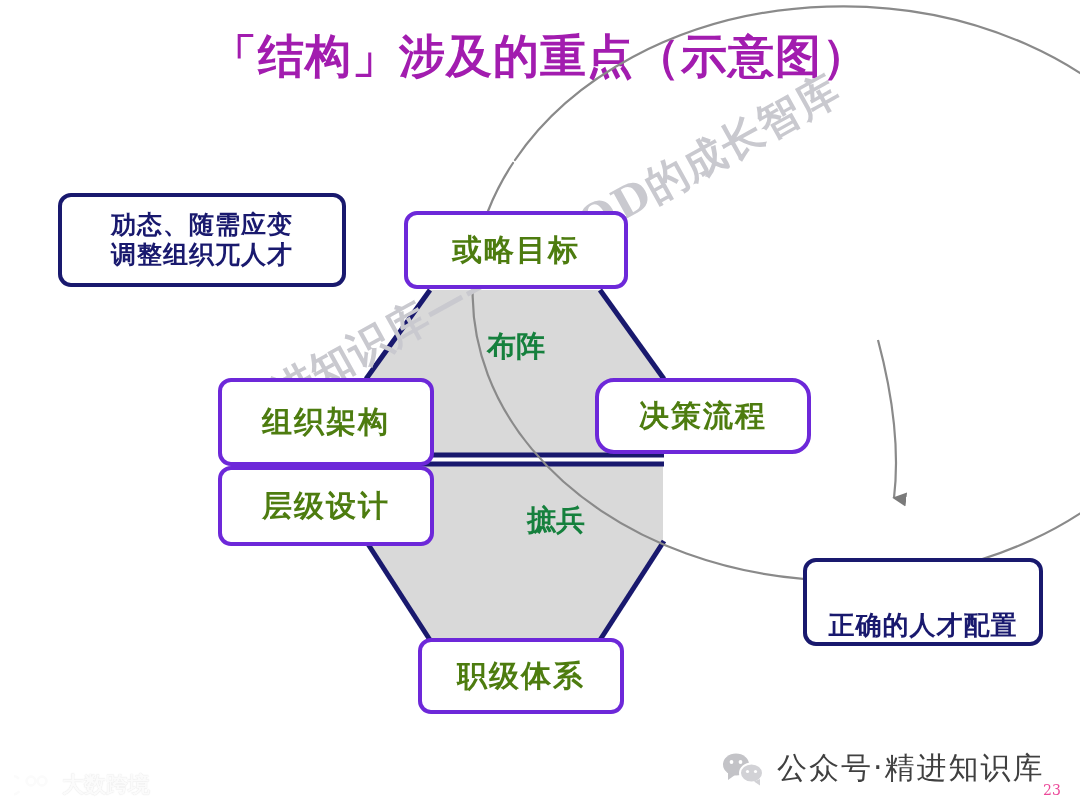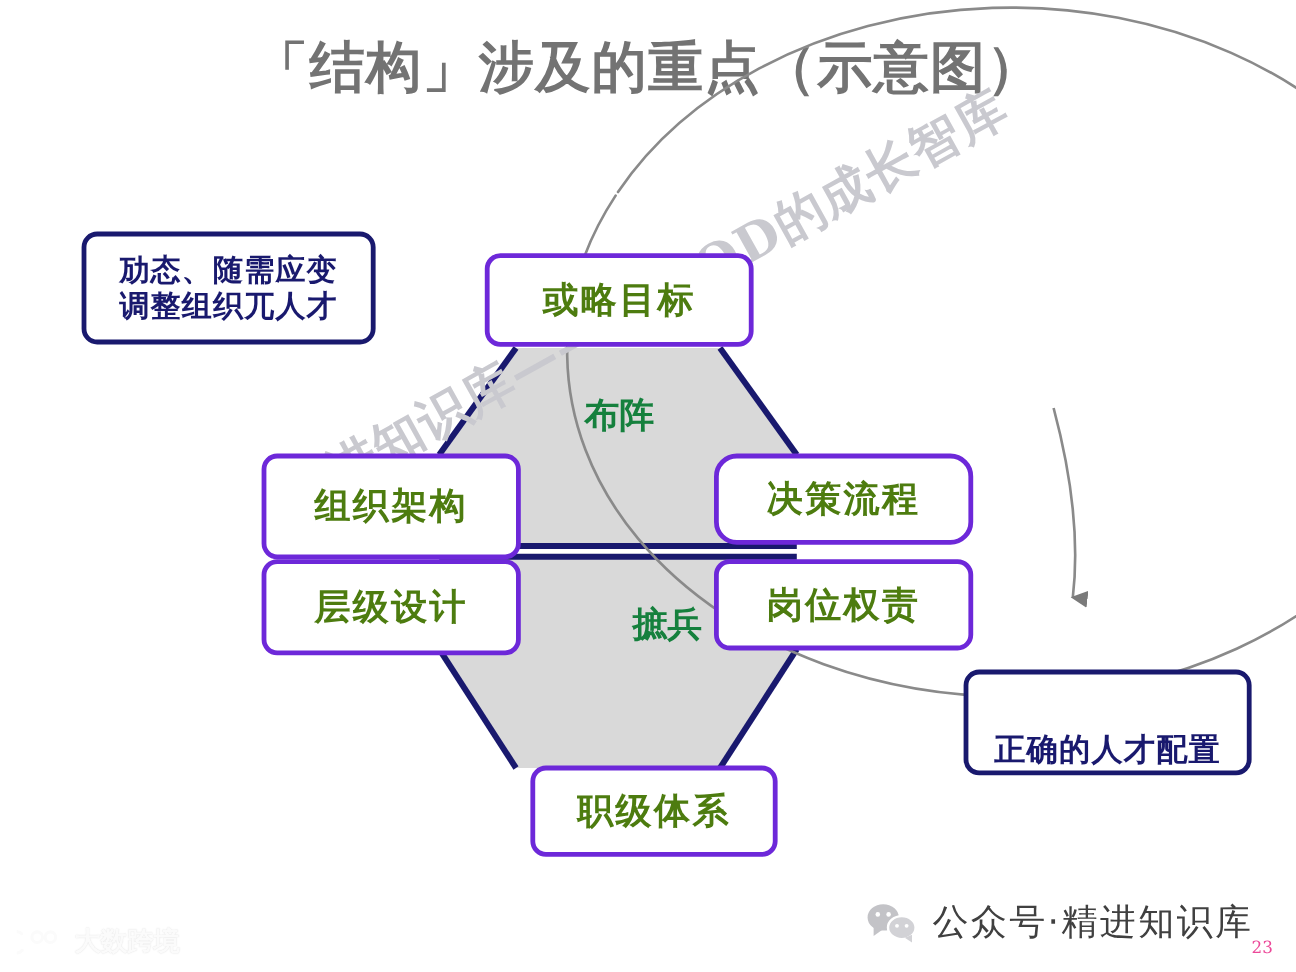--- a/index.html
+++ b/index.html
@@ -23,21 +23,21 @@
     background: #ffffff;
   }
 
   
   #title {
     position: absolute;
     left: 0;
     top: 26px;
     width: 1080px;
     text-align: center;
-    color: #737373;
+    color: #a21caf;
     font-size: 46px;
     font-weight: bold;
     letter-spacing: 1px;
     white-space: nowrap;
     font-family: "DejaVu Serif", "Liberation Serif", serif;
   }
 
   
   #canvas {
     position: absolute;
@@ -79,42 +79,42 @@
     font-family: "DejaVu Serif", "Liberation Serif", serif;
     letter-spacing: 2px;
     white-space: nowrap;
   }
 
   #node-goal      { left: 404px; top: 211px; width: 224px; height: 78px; }
   #node-structure { left: 218px; top: 378px; width: 216px; height: 88px; }
   #node-decision  { left: 595px; top: 378px; width: 216px; height: 76px; border-radius: 19px; }
   #node-level     { left: 218px; top: 466px; width: 216px; height: 80px; text-align: right; }
   #node-duty      { left: 595px; top: 466px; width: 216px; height: 76px; }
-  #node-grade     { left: 442px; top: 638px; width: 206px; height: 76px; }
+  #node-grade     { left: 418px; top: 638px; width: 206px; height: 76px; }
 
   
   .callout {
     position: absolute;
     box-sizing: border-box;
     background: #ffffff;
     border: 4px solid #19196e;
     border-radius: 13px;
     display: flex;
     flex-direction: column;
     align-items: center;
     justify-content: center;
     color: #19196e;
     font-size: 25px;
     font-weight: bold;
     font-family: "DejaVu Serif", "Liberation Serif", serif;
     letter-spacing: 1px;
     white-space: nowrap;
     line-height: 1.22;
   }
-  #callout-left  { left: 58px;  top: 193px; width: 245px; height: 94px; margin-left: 10px; }
+  #callout-left  { left: 58px;  top: 193px; width: 288px; height: 94px; }
   #callout-right { left: 803px; top: 558px; width: 240px; height: 88px;
                    font-size: 26px; justify-content: flex-end; }
 
   
   .center-label {
     position: absolute;
     color: #15803d;
     font-size: 29px;
     font-weight: bold;
     font-family: "DejaVu Serif", "Liberation Serif", serif;
@@ -202,21 +202,20 @@
   <div class="center-label" id="label-dianbing">摭兵</div>
 
   <div class="node" id="node-goal">或略目标</div>
 
   <div class="node" id="node-structure">组织架构</div>
 
   <div class="node" id="node-decision">决策流程</div>
 
   <div class="node" id="node-level">层级设计</div>
 
-  <div class="node" id="node-duty">岗位权责</div>
 
   <div class="node" id="node-grade">职级体系</div>
 
   <div class="callout" id="callout-left">
     <span>劢态、随需应变</span>
     <span>调整组织兀人才</span>
   </div>
 
   <div class="callout" id="callout-right">
     <span>正确的人才配置</span>

